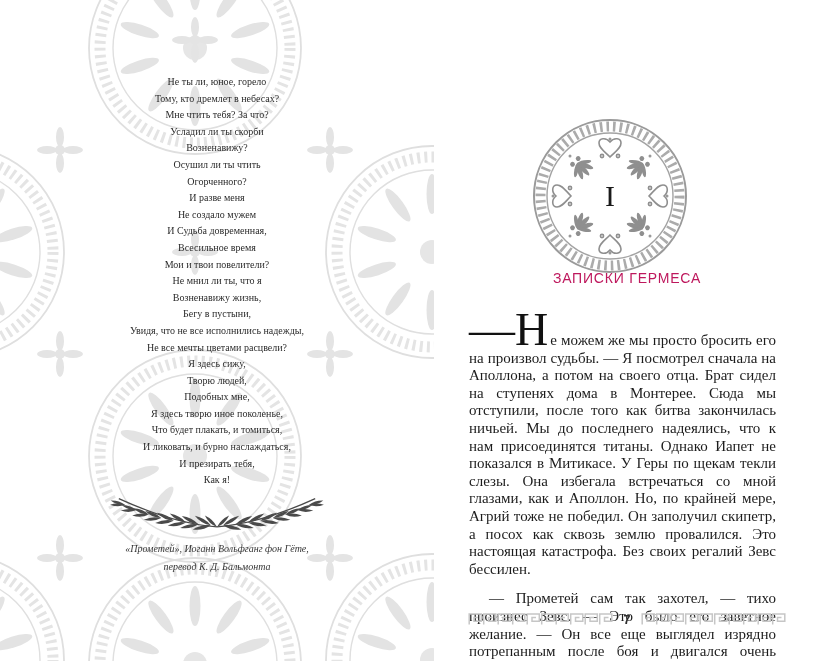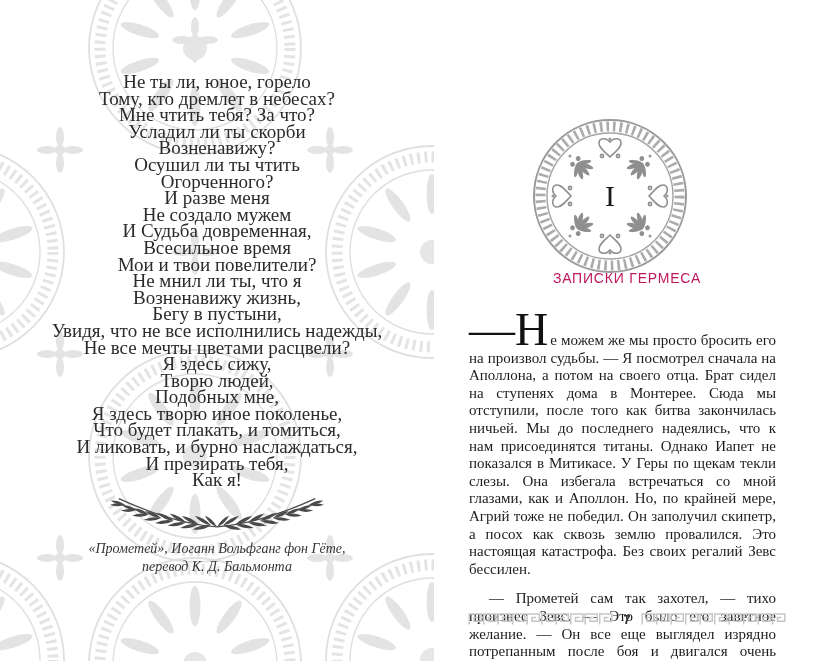--- a/index.html
+++ b/index.html
@@ -4,27 +4,27 @@
 <style>
   html,body{margin:0;padding:0;background:#ffffff;}
   .spread{position:relative;width:820px;height:661px;background:#ffffff;overflow:hidden;
           font-family:"Liberation Serif", serif;}
   .page{position:absolute;top:0;height:661px;}
   .page.left{left:0;width:434px;}
   .page.right{left:434px;width:386px;background:#ffffff;}
   .bg-orn{position:absolute;left:0;top:0;width:434px;height:661px;}
 
   .poem{position:absolute;left:0;top:74px;width:434px;text-align:center;
-        font-size:19px;line-height:16.6px;color:#2b2b2b;}
+        font-size:10px;line-height:16.6px;color:#2b2b2b;}
   .poem .pl{white-space:nowrap;}
 
   .laurel{position:absolute;left:92px;top:488px;width:250px;height:46px;}
 
   .attr{position:absolute;left:0;top:540px;width:434px;text-align:center;
-        font-style:italic;font-size:14px;line-height:17.5px;color:#353535;}
+        font-style:italic;font-size:10px;line-height:17.5px;color:#353535;}
 
   .medallion{position:absolute;left:98px;top:118px;width:156px;height:156px;}
   .medallion svg{position:absolute;left:0;top:0;}
   .numeral{position:absolute;left:0;top:0;width:156px;height:156px;
            display:flex;align-items:center;justify-content:center;
            font-size:30px;color:#1a1a1a;}
 
   .chtitle{position:absolute;left:0;top:270px;width:386px;text-align:center;
            font-family:"Liberation Sans", sans-serif;font-size:14px;
            letter-spacing:0.8px;color:#be185d;}

